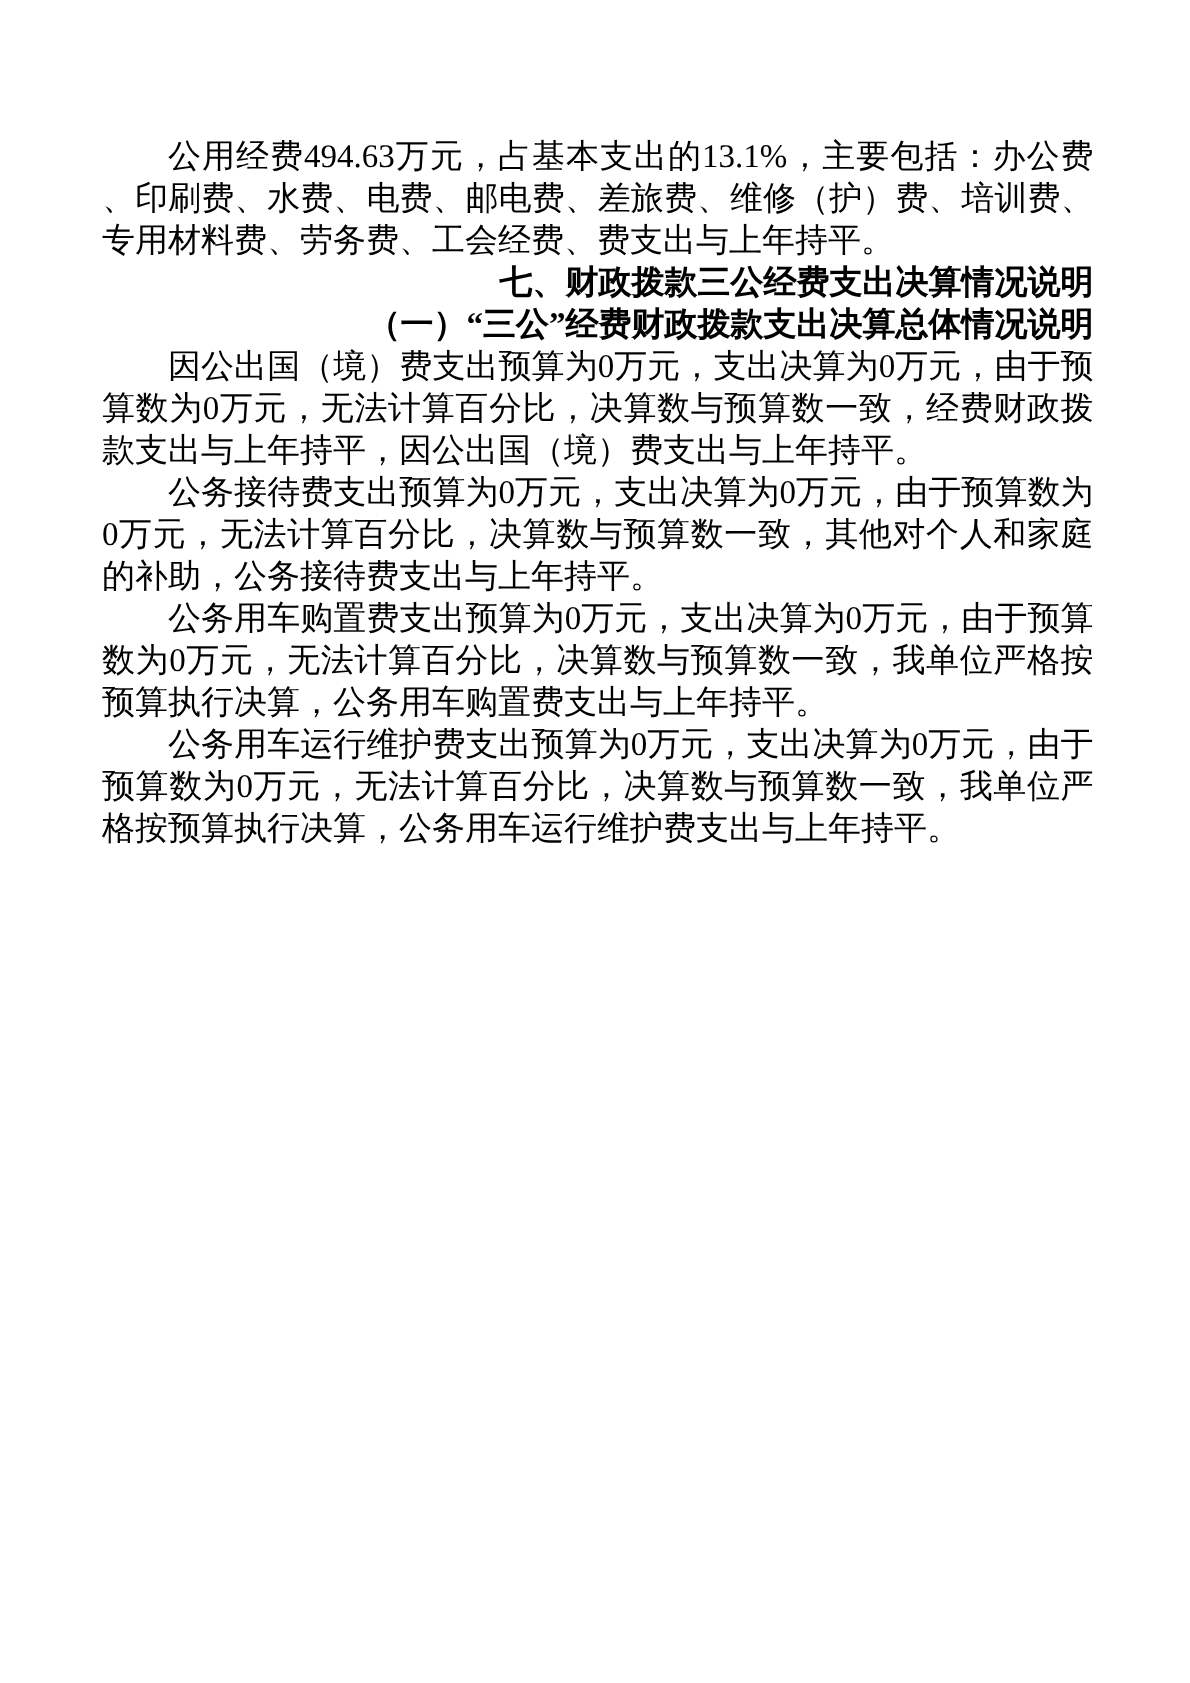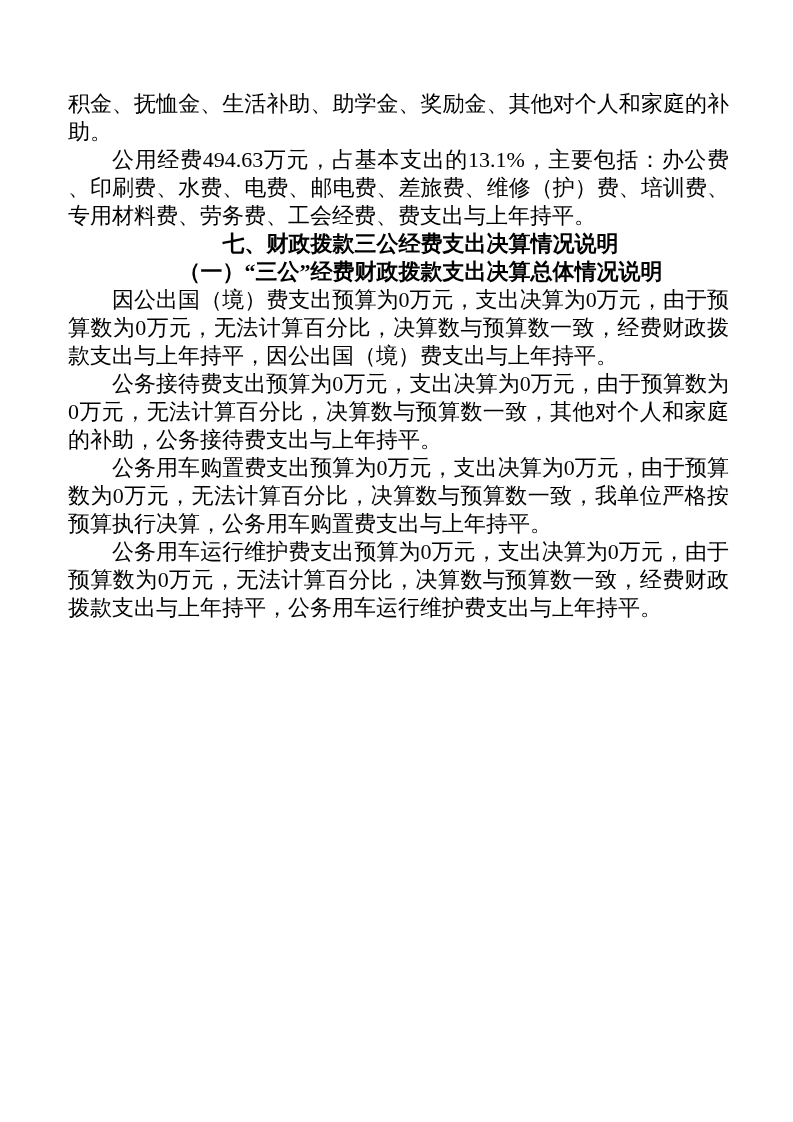--- a/index.html
+++ b/index.html
@@ -27,30 +27,29 @@
     text-indent: 2em;
     text-align: justify;
     line-break: anywhere;
     word-break: break-all;
   }
   .page p.no-indent {
     text-indent: 0;
   }
   .page p.heading {
     font-weight: bold;
-    text-align: center;
+    text-align: right;
     line-break: normal;
     word-break: normal;
   }
 </style>
 </head>
 <body>
 
 <div class="page">
-  <p class="no-indent">积金、抚恤金、生活补助、助学金、奖励金、其他对个人和家庭的补助。</p>
   <p>公用经费494.63万元，占基本支出的13.1%，主要包括：办公费、印刷费、水费、电费、邮电费、差旅费、维修（护）费、培训费、专用材料费、劳务费、工会经费、费支出与上年持平。</p>
   <p class="heading">七、财政拨款三公经费支出决算情况说明</p>
   <p class="heading">（一）“三公”经费财政拨款支出决算总体情况说明</p>
   <p>因公出国（境）费支出预算为0万元，支出决算为0万元，由于预算数为0万元，无法计算百分比，决算数与预算数一致，经费财政拨款支出与上年持平，因公出国（境）费支出与上年持平。</p>
   <p>公务接待费支出预算为0万元，支出决算为0万元，由于预算数为0万元，无法计算百分比，决算数与预算数一致，其他对个人和家庭的补助，公务接待费支出与上年持平。</p>
   <p>公务用车购置费支出预算为0万元，支出决算为0万元，由于预算数为0万元，无法计算百分比，决算数与预算数一致，我单位严格按预算执行决算，公务用车购置费支出与上年持平。</p>
-  <p>公务用车运行维护费支出预算为0万元，支出决算为0万元，由于预算数为0万元，无法计算百分比，决算数与预算数一致，经费财政拨款支出与上年持平，公务用车运行维护费支出与上年持平。</p>
+  <p>公务用车运行维护费支出预算为0万元，支出决算为0万元，由于预算数为0万元，无法计算百分比，决算数与预算数一致，我单位严格按预算执行决算，公务用车运行维护费支出与上年持平。</p>
 </div>
 
 </body></html>

